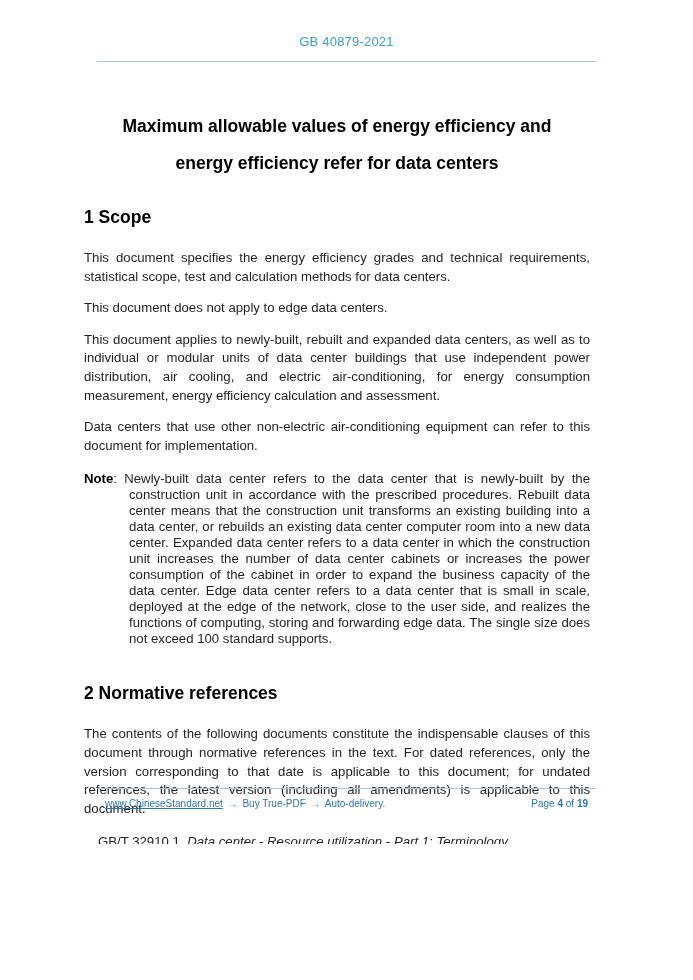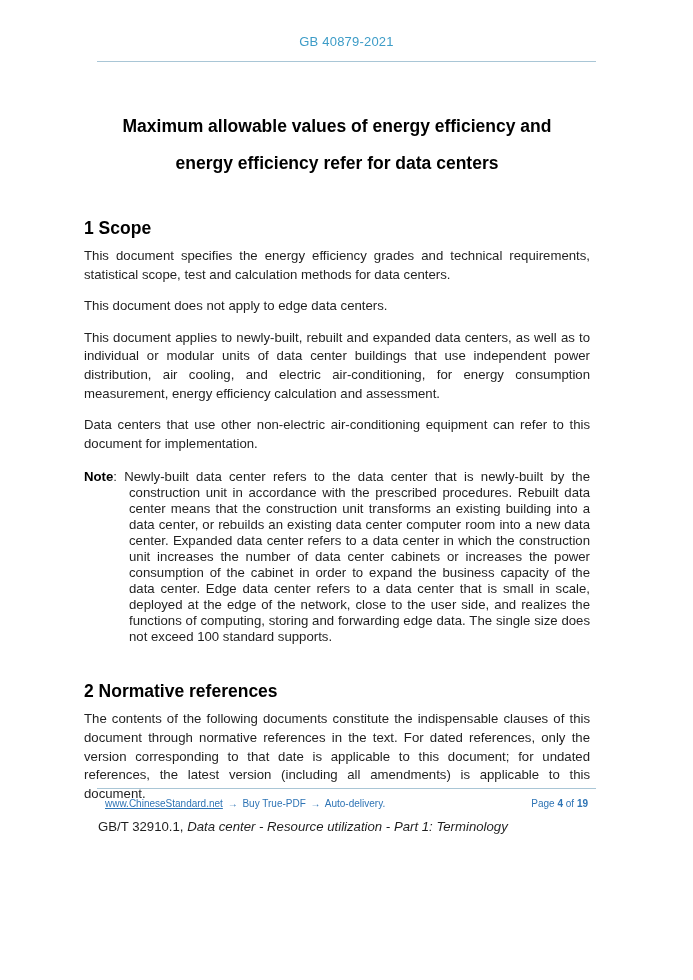--- a/index.html
+++ b/index.html
@@ -37,29 +37,29 @@
     font-size: 17.5px;
     color: #000000;
     line-height: 37px;
     margin-top: 22px;
   }
   .section-heading {
     font-size: 17.5px;
     font-weight: bold;
     color: #000000;
   }
-  .h1 { margin-top: 36px; }
+  .h1 { margin-top: 25px; }
   .h2 { margin-top: 36px; }
   p.body {
     font-size: 13.2px;
     line-height: 18.6px;
     text-align: justify;
     margin-top: 13px;
   }
-  p.first { margin-top: 8px; }
+  p.first { margin-top: 21px; }
   .note {
     font-size: 13.2px;
     line-height: 16px;
     text-align: justify;
     margin-top: 16px;
     padding-left: 45px;
     text-indent: -45px;
   }
   .note-label { font-weight: bold; color: #000000; }
   .reference {

